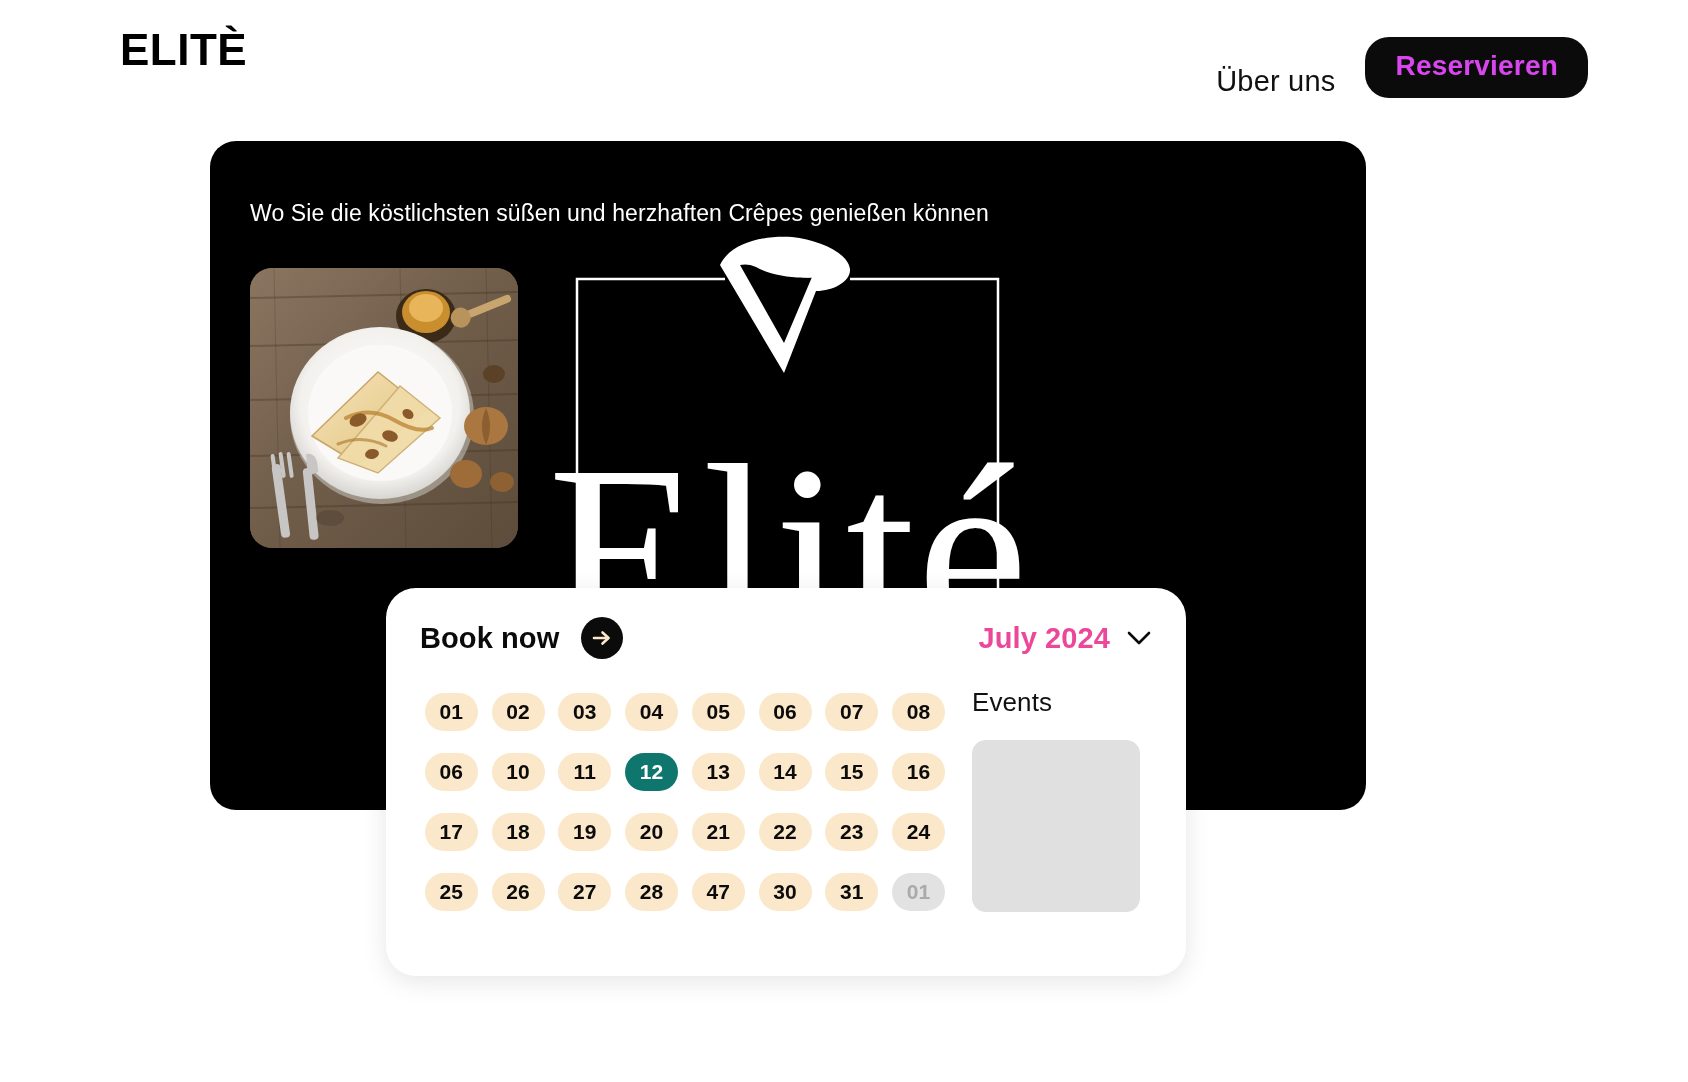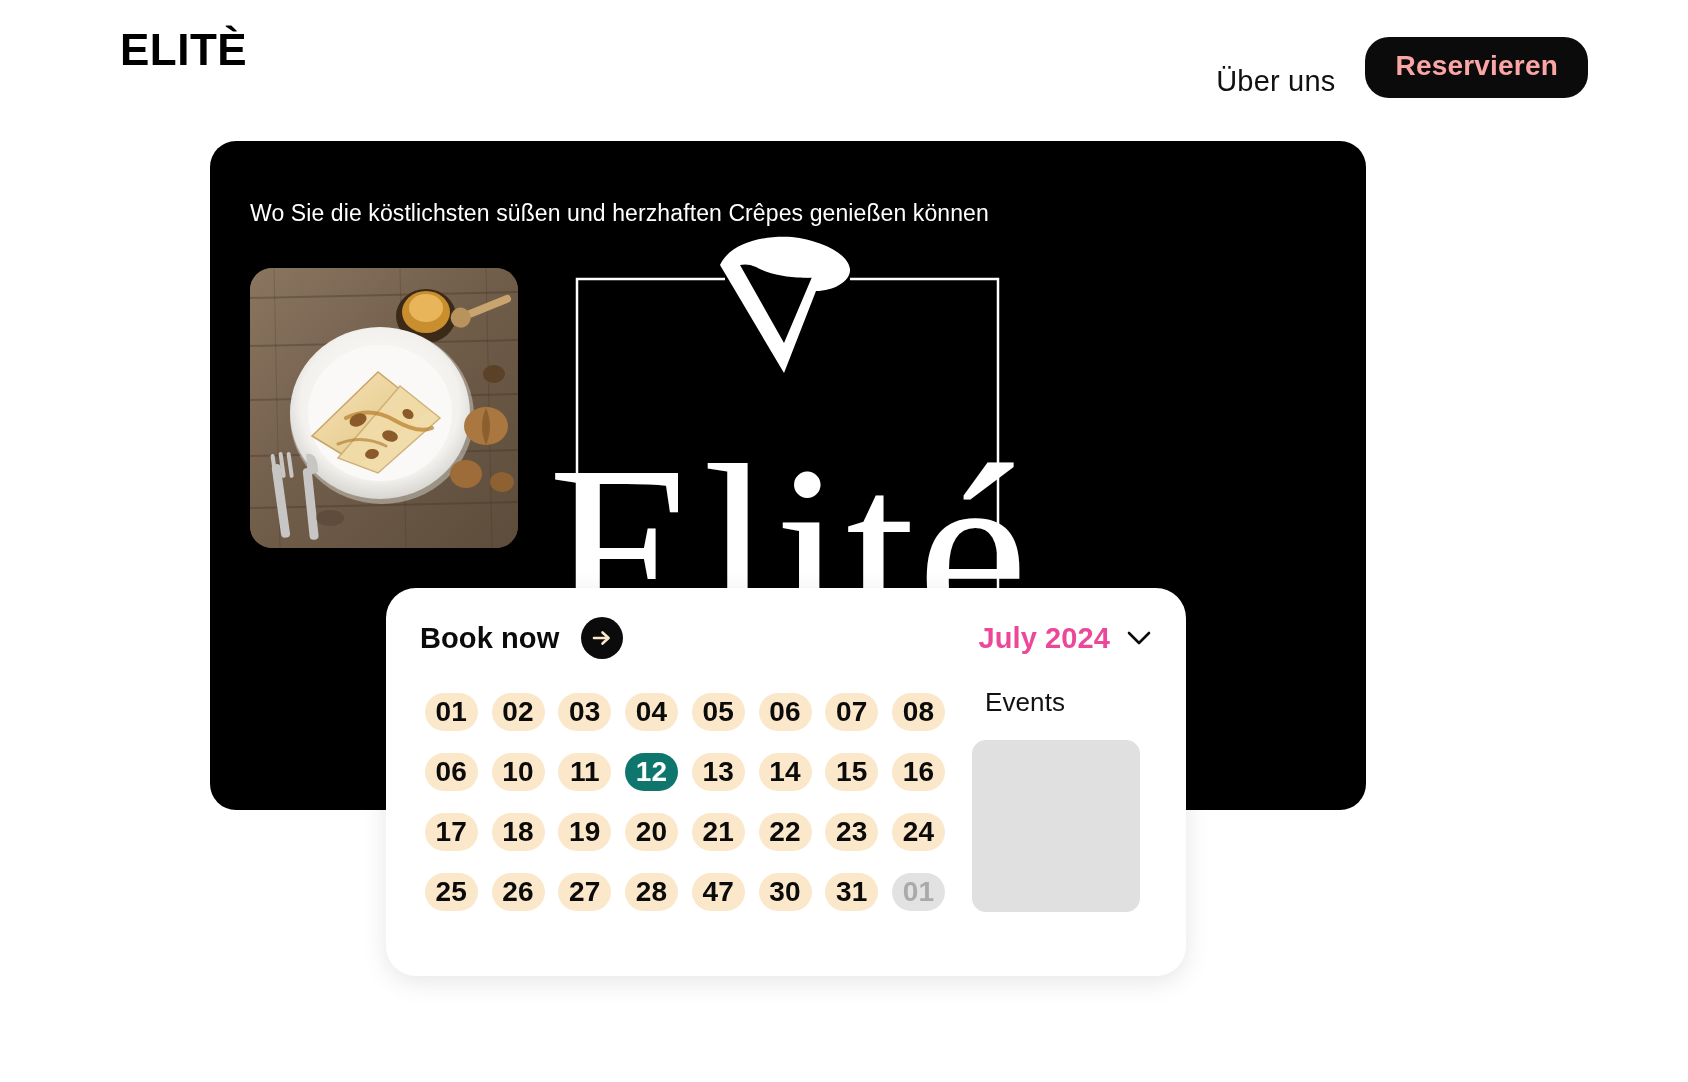--- a/index.html
+++ b/index.html
@@ -26,21 +26,21 @@
   .nav-right {
     position: absolute; right: 100px; top: 30px;
     display: flex; align-items: center; gap: 26px;
   }
   .nav-link {
     font-size: 29px; color: #111; font-weight: 400;
     letter-spacing: 0.2px; white-space: nowrap;
     padding: 6px 4px; cursor: pointer; margin-top: 29px;
   }
   .btn-reserve {
-    background: #0b0b0b; color: #fca5a5;
+    background: #0b0b0b; color: #d946ef;
     font-size: 28px; font-weight: 700;
     padding: 13px 30px 16px; border-radius: 24px;
     letter-spacing: 0.2px; white-space: nowrap;
     border: none; cursor: pointer;
     font-family: "Liberation Sans", sans-serif;
   }
 
   
   .hero {
     position: absolute; left: 210px; top: 141px;
@@ -131,33 +131,33 @@
     grid-template-columns: repeat(8, 1fr);
     grid-auto-rows: 60px;
     column-gap: 4px; row-gap: 0px;
     align-content: start;
   }
   .day {
     width: 53px; height: 38px;
     border-radius: 19px;
     background: #FBE7C9;
     color: #0b0b0b;
-    font-size: 28px; font-weight: 700;
+    font-size: 21px; font-weight: 700;
     display: flex; align-items: center; justify-content: center;
     justify-self: center; align-self: center;
     cursor: pointer; user-select: none;
     letter-spacing: 0.2px;
   }
   .day.selected { background: #0f766e; color: #fff; }
   .day.muted { background: #E2E2E2; color: #AAAAAA; }
 
   .events-col { width: 180px; position: relative; }
   .events-label {
     font-size: 26px; color: #111; font-weight: 400;
-    letter-spacing: 0.1px; margin-top: 5px; margin-left: 13px;
+    letter-spacing: 0.1px; margin-top: 5px;
   }
   .events-panel {
     margin-top: 22px;
     width: 168px; height: 172px;
     background: #E0E0E0; border-radius: 14px;
   }
 </style>
 </head>
 <body>
 

